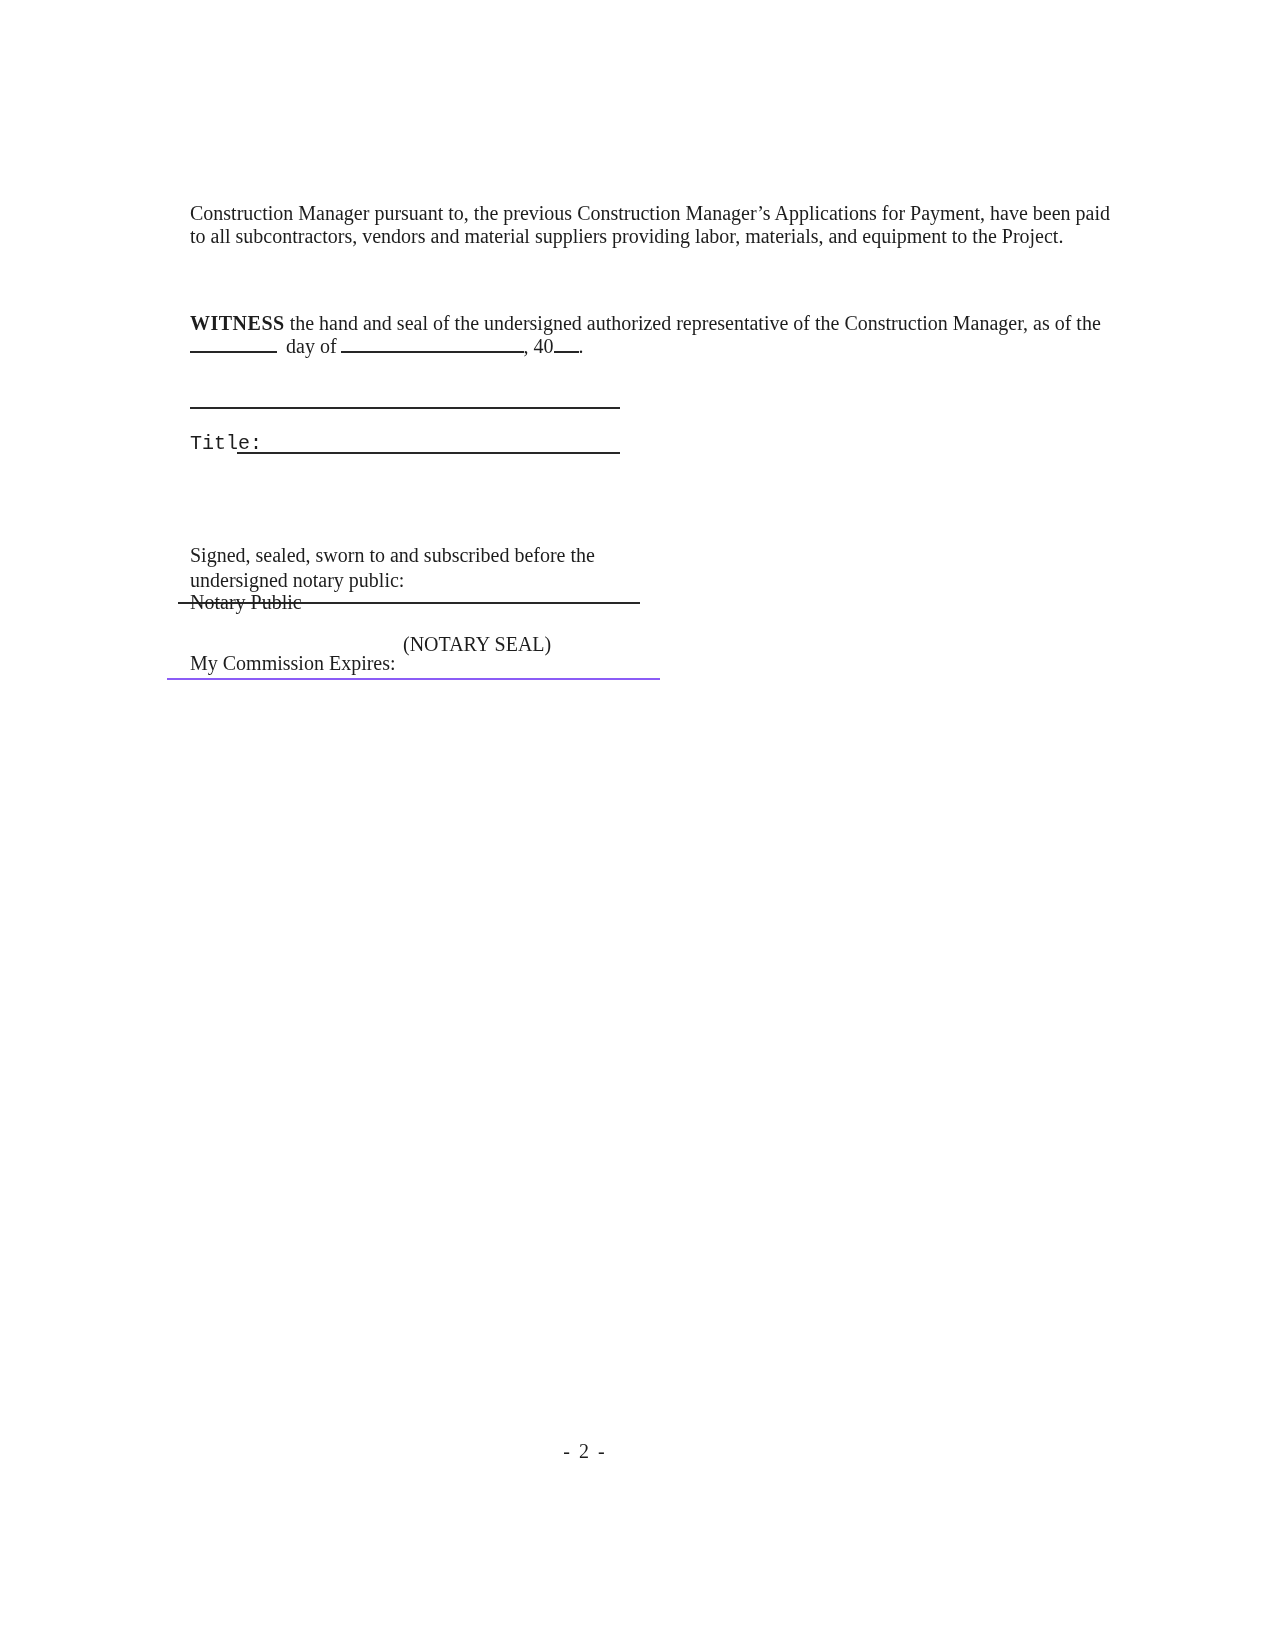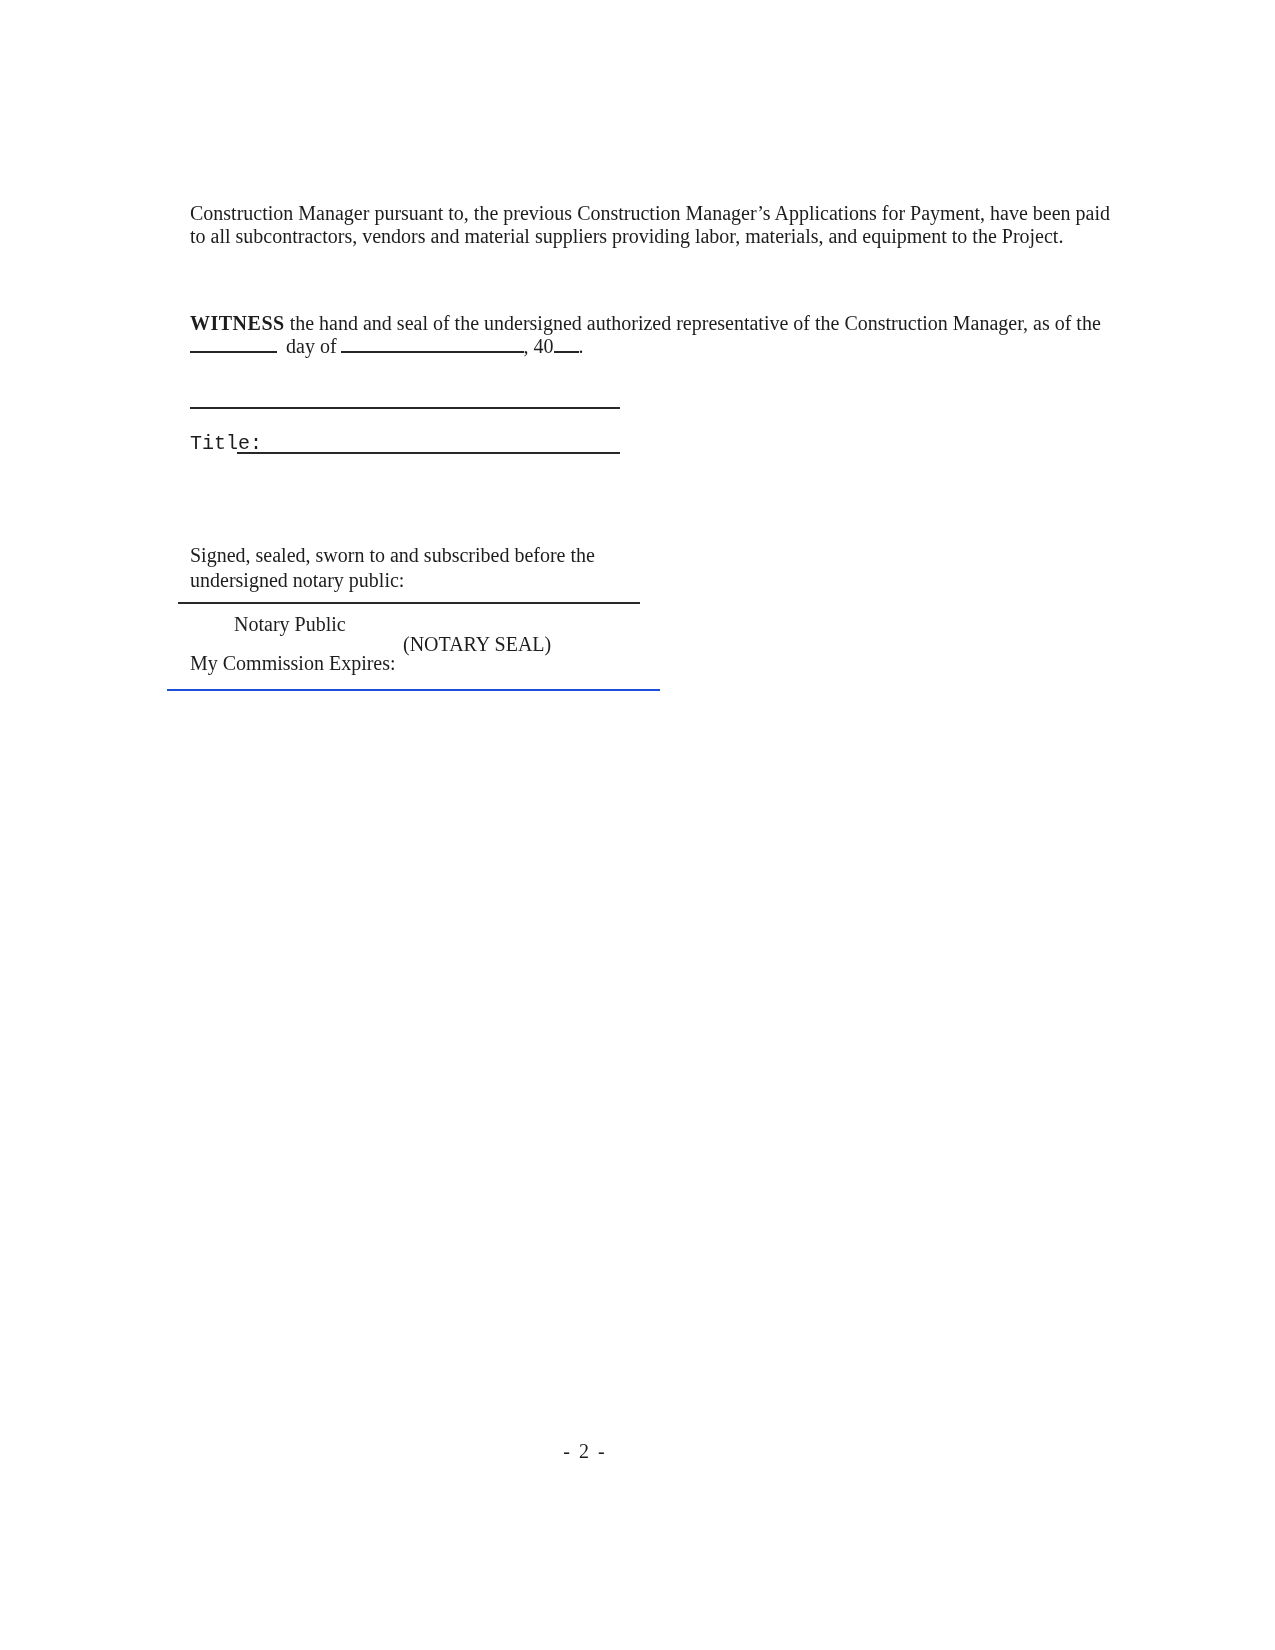--- a/index.html
+++ b/index.html
@@ -36,22 +36,22 @@
   .rule {
     position: absolute;
     height: 0;
     border-top: 2px solid #282828;
   }
 
   .label-inline { display: inline-block; }
 
   .commission-row {
     position: absolute;
-    border-bottom: 2px solid #1d4ed8;
-    padding-bottom: 14px;
+    border-bottom: 2px solid #8b5cf6;
+    padding-bottom: 3px;
   }
 
   .footer-pagenum {
     position: absolute;
     left: 0;
     width: 100%;
     text-align: center;
   }
   .footer-pagenum span { position: relative; left: 18px; letter-spacing: 2px; }
 </style>
@@ -74,21 +74,21 @@
 
   <div class="abs" style="left:190px; top:432px;font-family:Liberation Mono, monospace;">Title:</div>
   <div class="rule" style="left:237px; top:452px; width:383px;"></div>
 
   <div class="abs para" style="left:190px; top:507px; line-height:25px;margin-top:36px;">
     <div>Signed, sealed, sworn to and subscribed before the</div>
     <div>undersigned notary public:</div>
   </div>
 
   <div class="rule" style="left:178px; top:602px; width:462px;"></div>
-  <div class="abs" style="left:190px; top:613px;margin-left:44px;">Notary Public</div>
+  <div class="abs" style="left:190px; top:591px;">Notary Public</div>
 
   <div class="abs" style="left:403px; top:633px;">(NOTARY SEAL)</div>
 
   <div class="commission-row" style="left:167px; top:652px; width:493px;">
     <span style="padding-left:23px;">My Commission Expires:</span>
   </div>
 
   <div class="footer-pagenum" style="top:1440px;">
     <span>- 2 -</span>
   </div>

